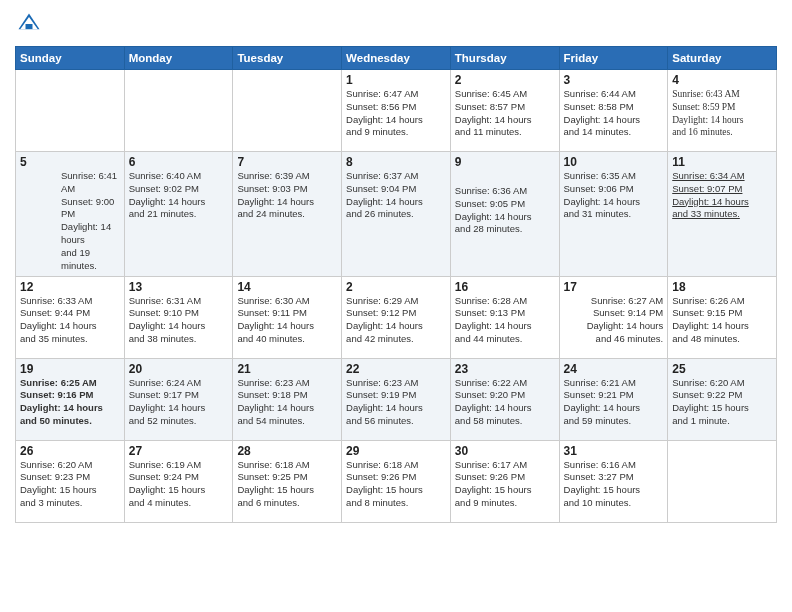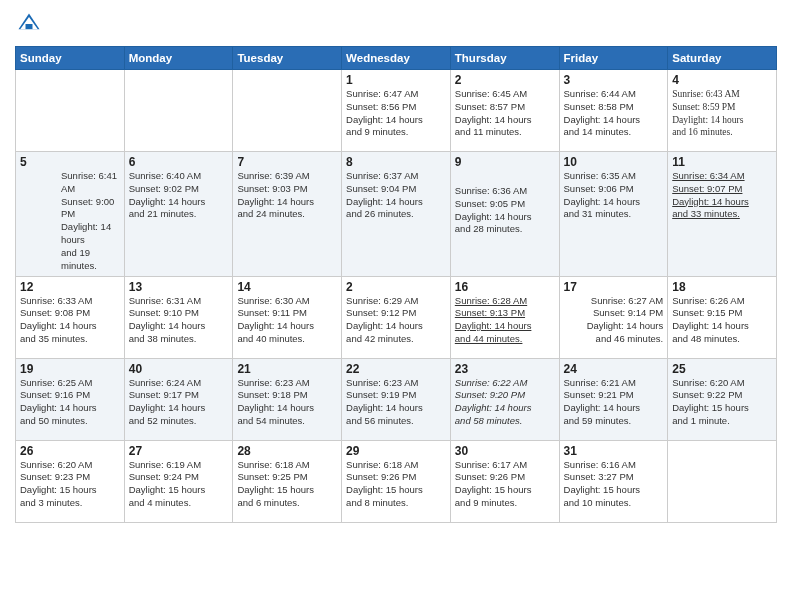--- a/index.html
+++ b/index.html
@@ -207,21 +207,21 @@
             <div class="day-info" style="white-space: pre-line; text-decoration: underline;">Sunrise: 6:34 AM
 Sunset: 9:07 PM
 Daylight: 14 hours
 and 33 minutes.</div>
           </td>
         </tr>
         <tr>
           <td>
             <div class="day-num">12</div>
             <div class="day-info" style="white-space: pre-line;">Sunrise: 6:33 AM
-Sunset: 9:08 PM
+Sunset: 9:44 PM
 Daylight: 14 hours
 and 35 minutes.</div>
           </td>
           <td>
             <div class="day-num">13</div>
             <div class="day-info" style="white-space: pre-line;">Sunrise: 6:31 AM
 Sunset: 9:10 PM
 Daylight: 14 hours
 and 38 minutes.</div>
           </td>
@@ -234,21 +234,21 @@
           </td>
           <td>
             <div class="day-num">2</div>
             <div class="day-info" style="white-space: pre-line;">Sunrise: 6:29 AM
 Sunset: 9:12 PM
 Daylight: 14 hours
 and 42 minutes.</div>
           </td>
           <td>
             <div class="day-num">16</div>
-            <div class="day-info" style="white-space: pre-line; text-decoration: underline;">Sunrise: 6:28 AM
+            <div class="day-info" style="white-space: pre-line;">Sunrise: 6:28 AM
 Sunset: 9:13 PM
 Daylight: 14 hours
 and 44 minutes.</div>
           </td>
           <td>
             <div class="day-num">17</div>
             <div class="day-info" style="white-space: pre-line; text-align: right;">Sunrise: 6:27 AM
 Sunset: 9:14 PM
 Daylight: 14 hours
 and 46 minutes.</div>
@@ -257,27 +257,27 @@
             <div class="day-num">18</div>
             <div class="day-info" style="white-space: pre-line;">Sunrise: 6:26 AM
 Sunset: 9:15 PM
 Daylight: 14 hours
 and 48 minutes.</div>
           </td>
         </tr>
         <tr>
           <td>
             <div class="day-num">19</div>
-            <div class="day-info" style="white-space: pre-line;">Sunrise: 6:25 AM
+            <div class="day-info" style="white-space: pre-line; font-weight: bold;">Sunrise: 6:25 AM
 Sunset: 9:16 PM
 Daylight: 14 hours
 and 50 minutes.</div>
           </td>
           <td>
-            <div class="day-num">40</div>
+            <div class="day-num">20</div>
             <div class="day-info" style="white-space: pre-line;">Sunrise: 6:24 AM
 Sunset: 9:17 PM
 Daylight: 14 hours
 and 52 minutes.</div>
           </td>
           <td>
             <div class="day-num">21</div>
             <div class="day-info" style="white-space: pre-line;">Sunrise: 6:23 AM
 Sunset: 9:18 PM
 Daylight: 14 hours
@@ -285,21 +285,21 @@
           </td>
           <td>
             <div class="day-num">22</div>
             <div class="day-info" style="white-space: pre-line;">Sunrise: 6:23 AM
 Sunset: 9:19 PM
 Daylight: 14 hours
 and 56 minutes.</div>
           </td>
           <td>
             <div class="day-num">23</div>
-            <div class="day-info" style="white-space: pre-line; font-style: italic;">Sunrise: 6:22 AM
+            <div class="day-info" style="white-space: pre-line;">Sunrise: 6:22 AM
 Sunset: 9:20 PM
 Daylight: 14 hours
 and 58 minutes.</div>
           </td>
           <td>
             <div class="day-num">24</div>
             <div class="day-info" style="white-space: pre-line;">Sunrise: 6:21 AM
 Sunset: 9:21 PM
 Daylight: 14 hours
 and 59 minutes.</div>

